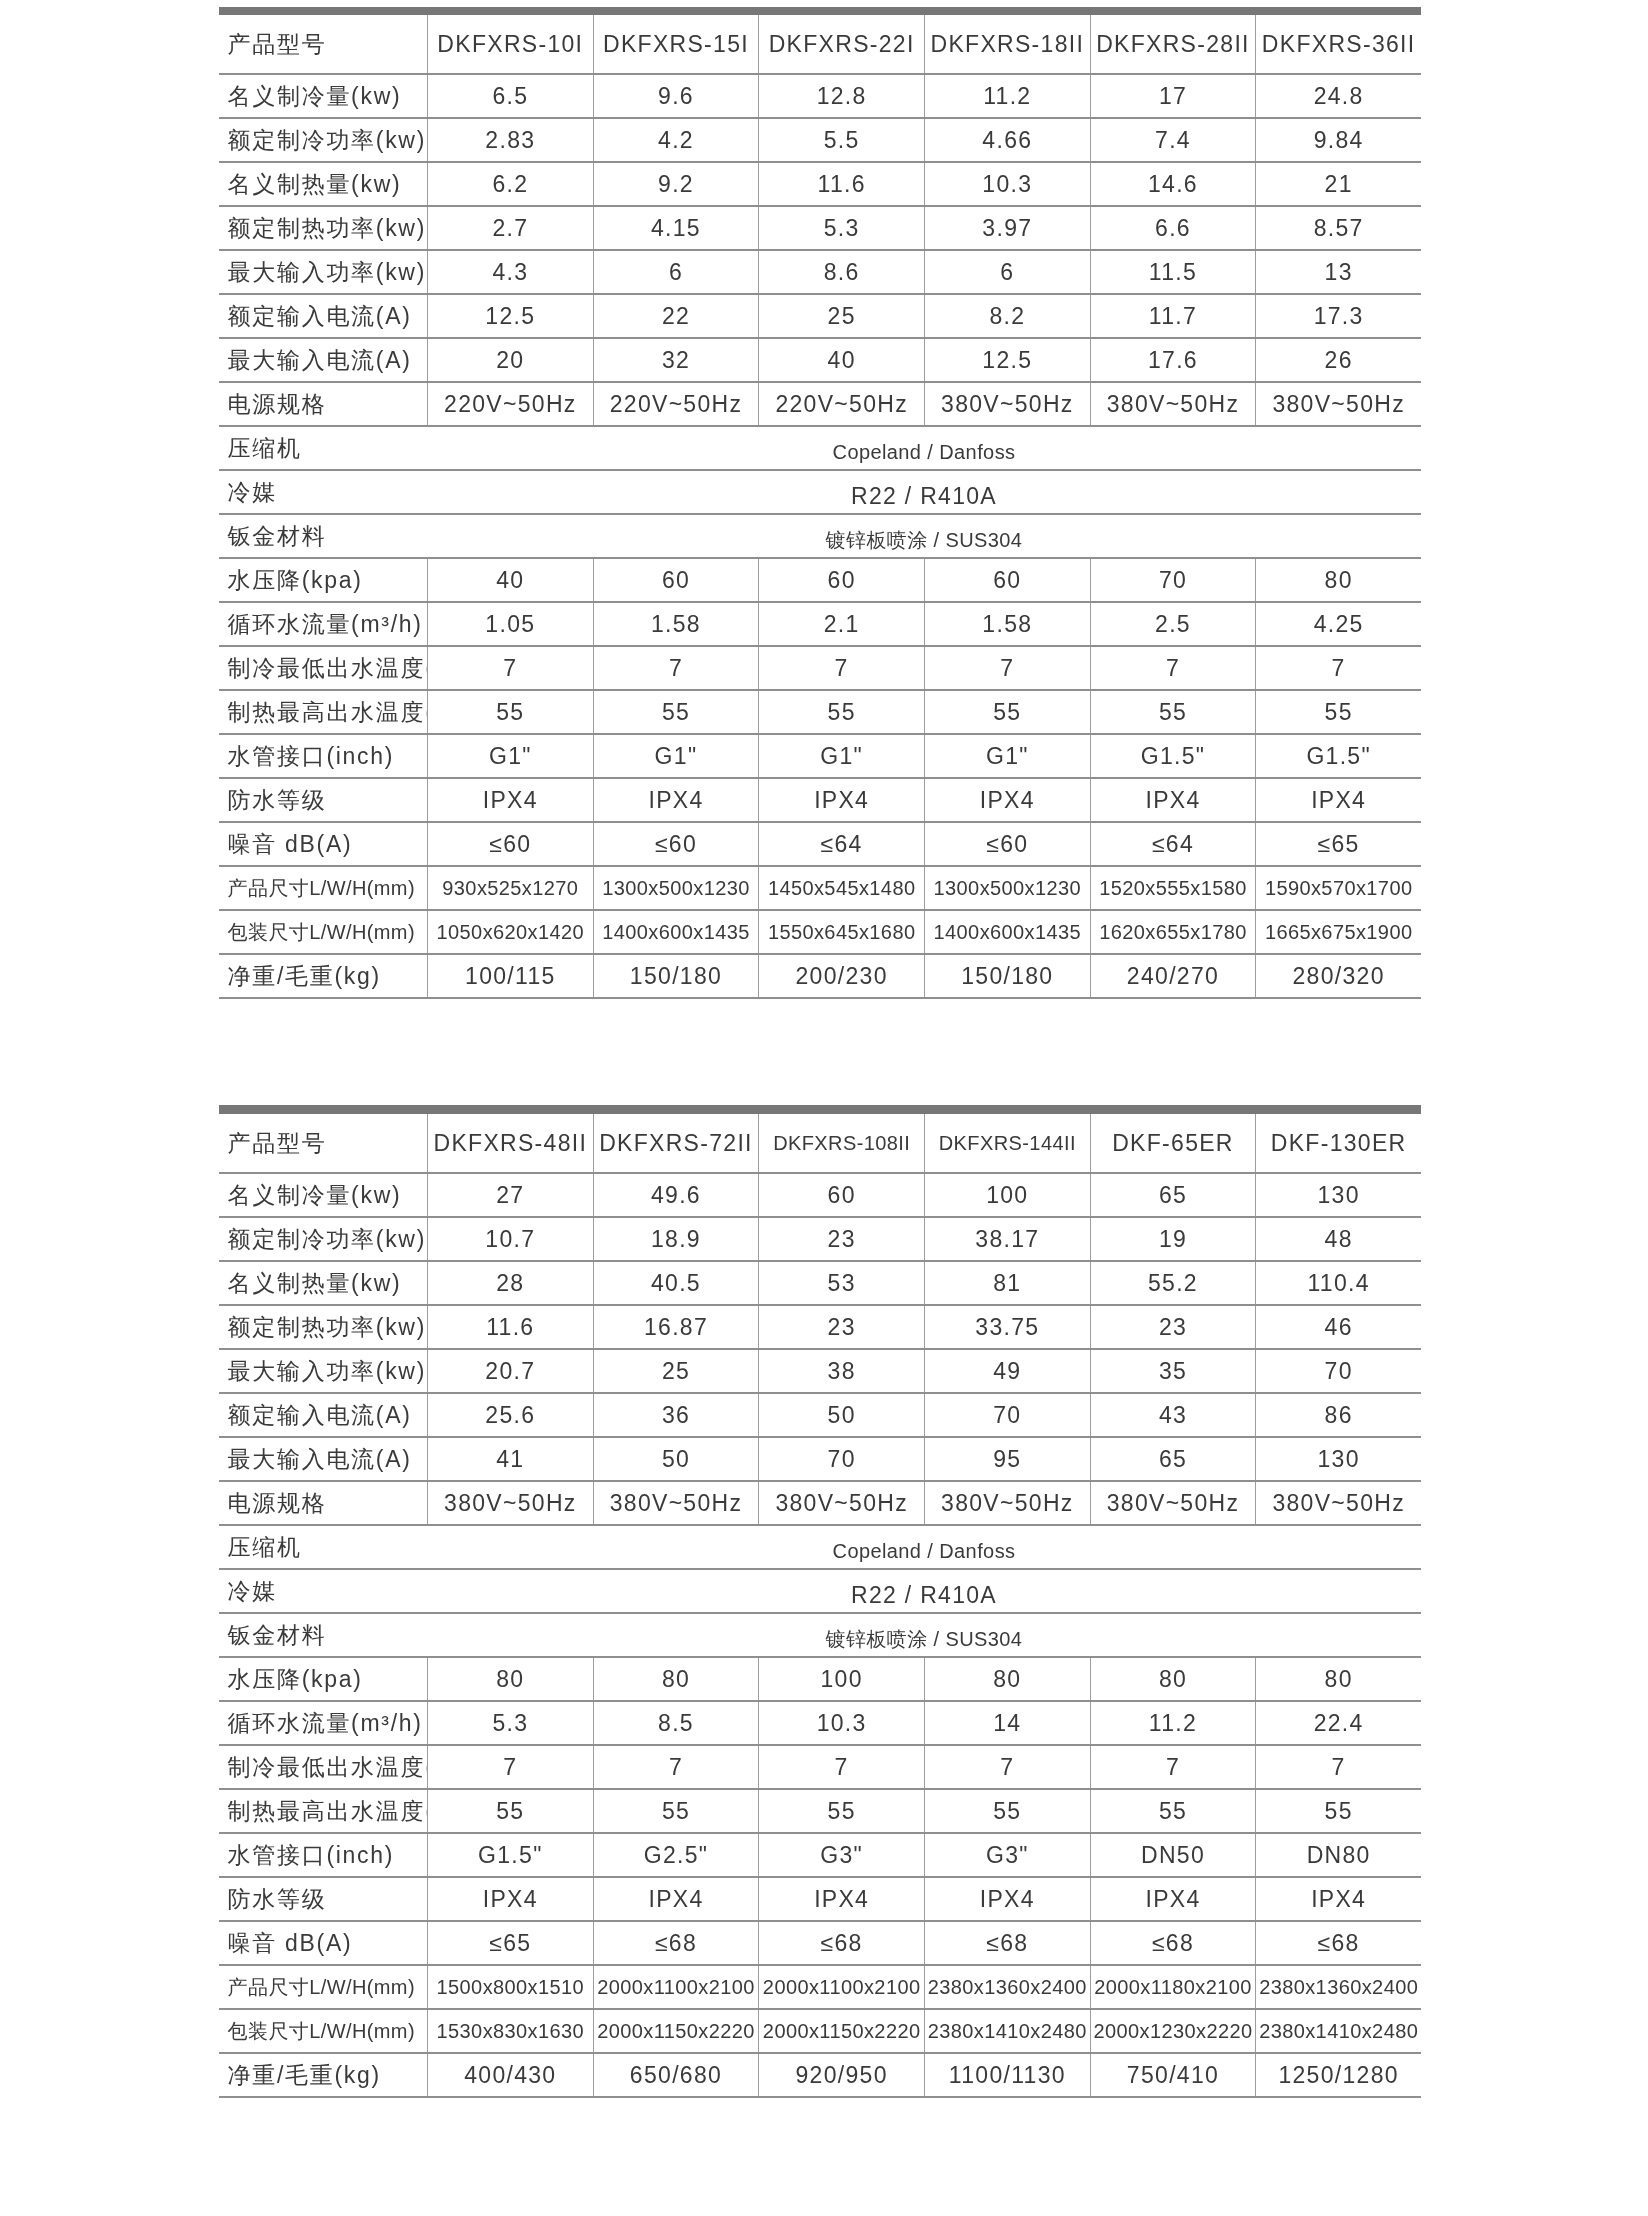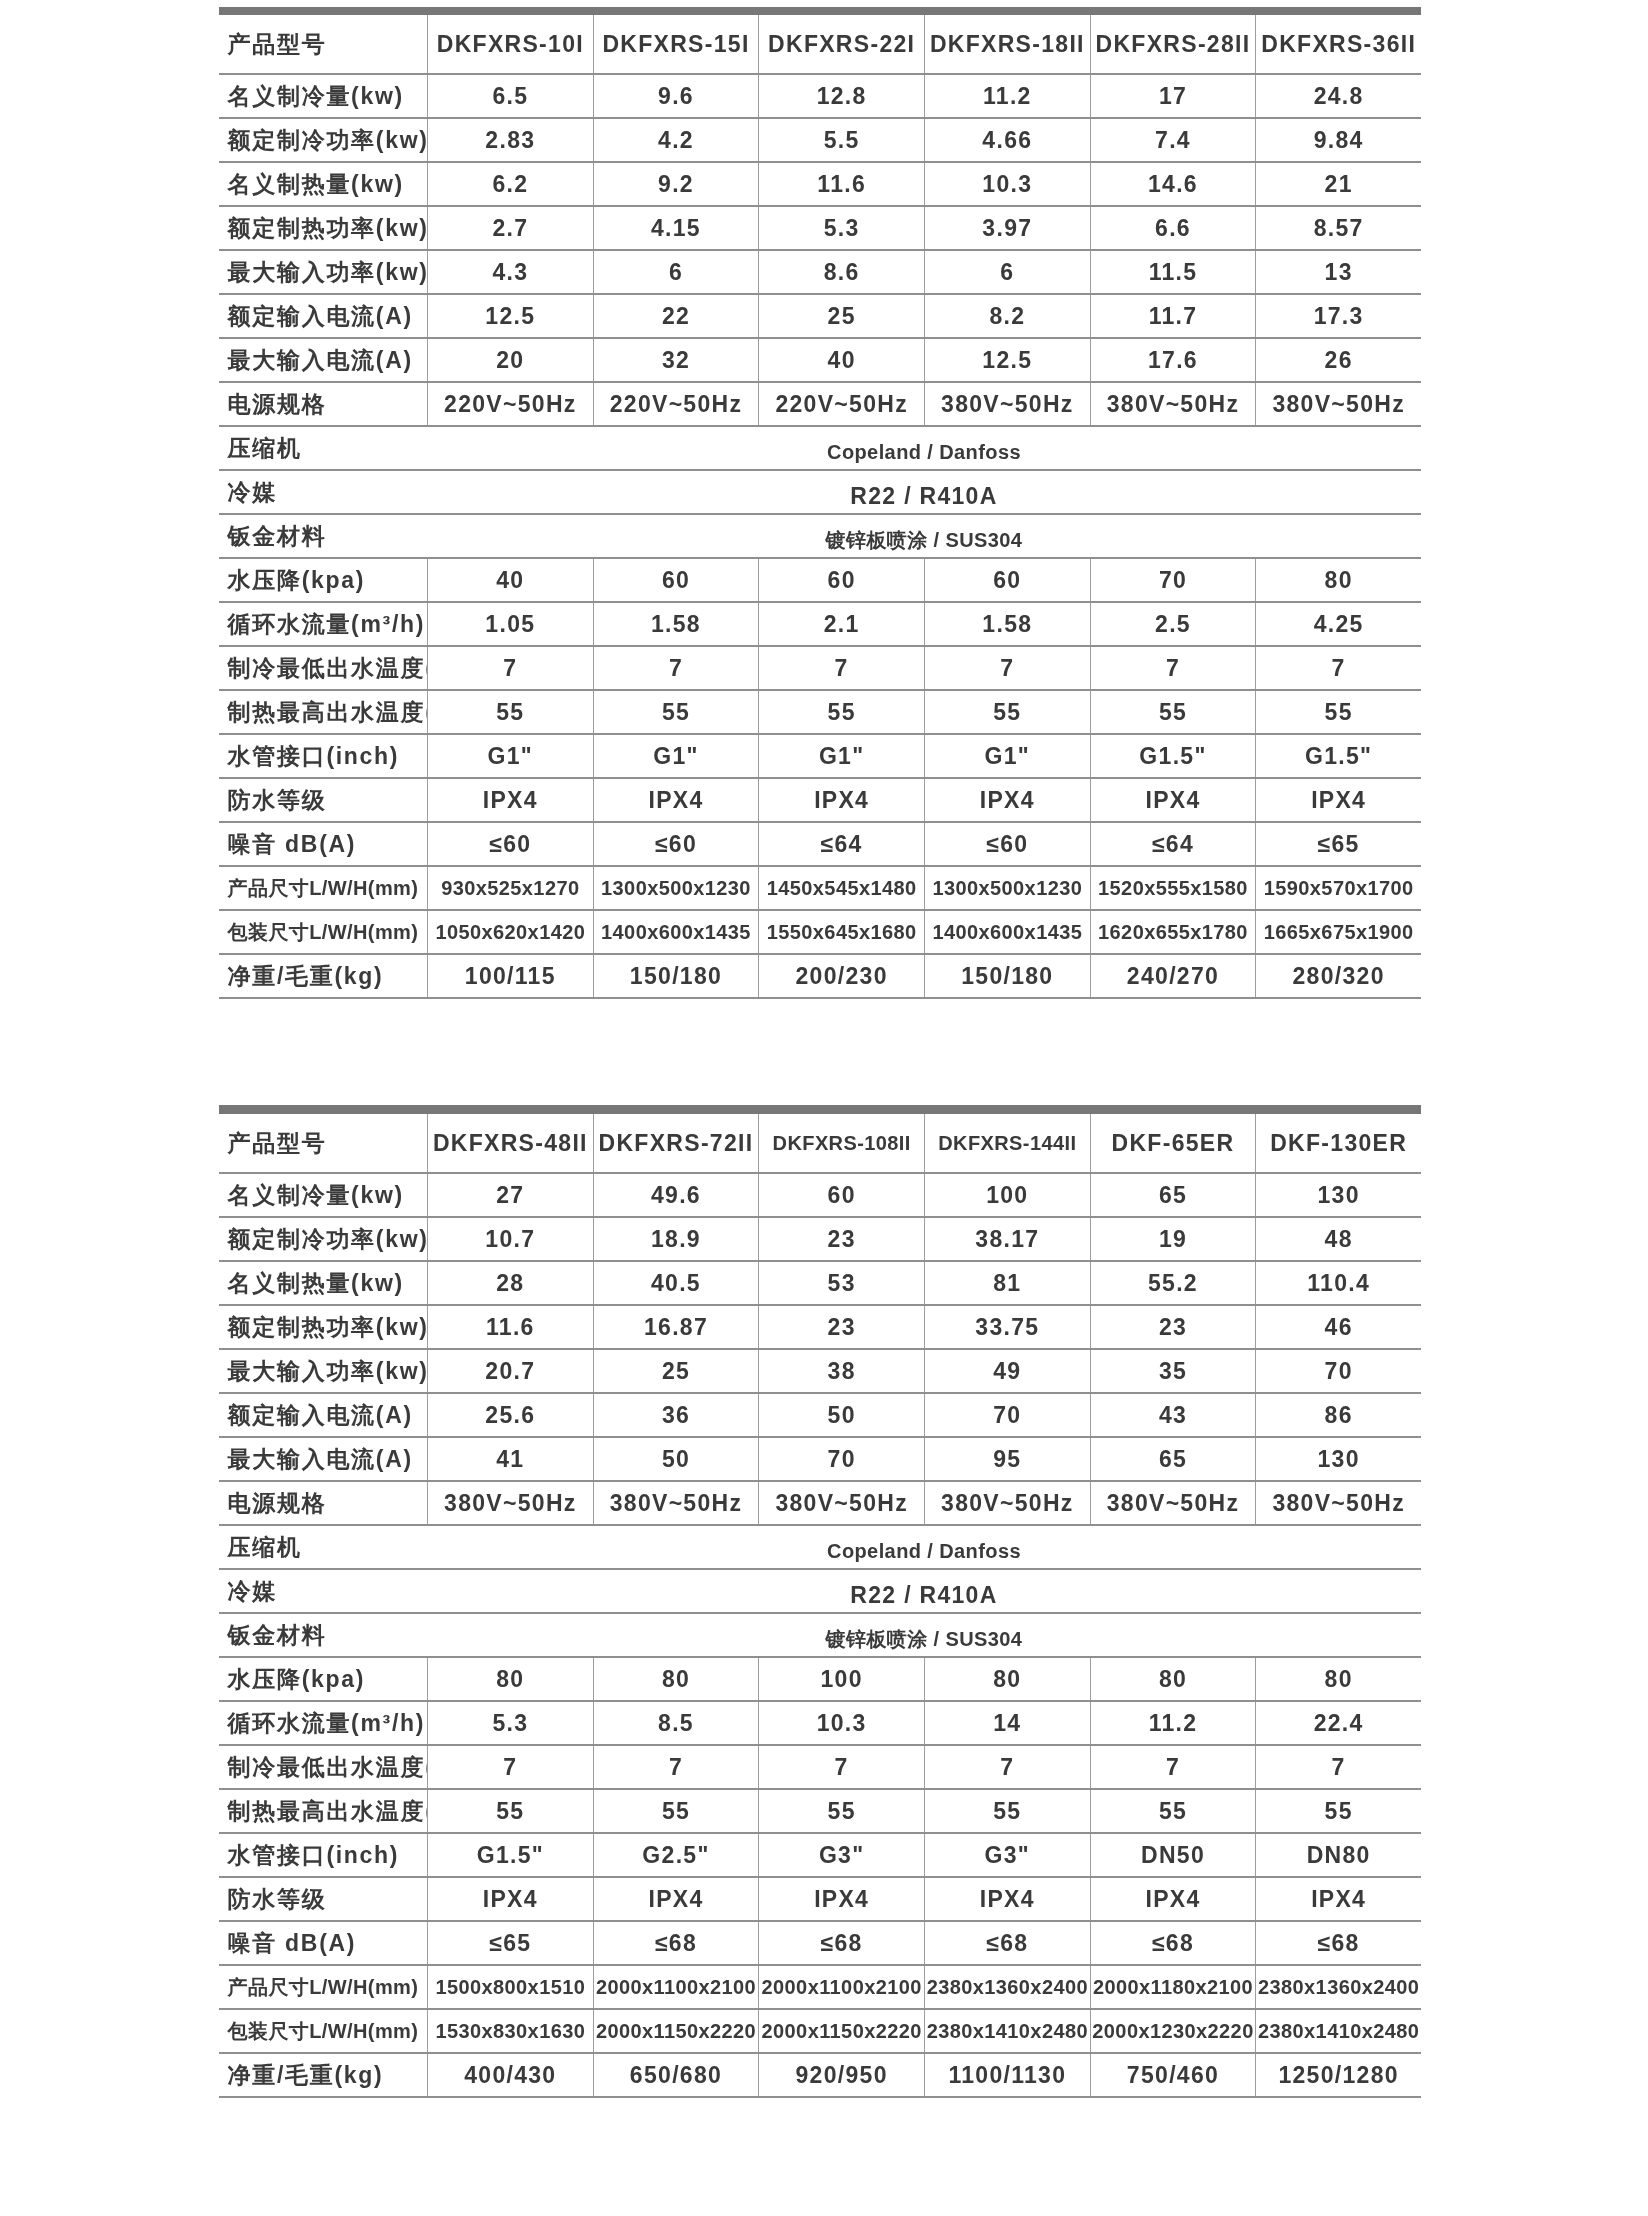--- a/index.html
+++ b/index.html
@@ -18,21 +18,20 @@
   }
   .sheet{position:absolute;left:219px;top:6.9px;width:1202px;}
   .spec-table{width:1202px;}
   .spec-table + .spec-table{margin-top:106px;}
   .top-bar{height:8.6px;background:var(--topbar);width:100%;}
   .row{
     display:grid;
     grid-template-columns:208px repeat(6,1fr);
     border-bottom:2.6px solid var(--hline);
     height:44px;
-    font-weight:bold;
   }
   .row.header{height:60px;}
   .row > div{
     display:flex;align-items:center;justify-content:center;
     font-size:23px;letter-spacing:1.3px;
     white-space:nowrap;overflow:hidden;
   }
   .row > .label-cell{
     justify-content:flex-start;
     padding-left:8.6px;
@@ -413,21 +412,21 @@
         <div class="value-cell long">2380x1410x2480</div>
         <div class="value-cell long">2000x1230x2220</div>
         <div class="value-cell long">2380x1410x2480</div>
       </div>
       <div class="row">
         <div class="label-cell">净重/毛重(kg)</div>
         <div class="value-cell">400/430</div>
         <div class="value-cell">650/680</div>
         <div class="value-cell">920/950</div>
         <div class="value-cell">1100/1130</div>
-        <div class="value-cell">750/460</div>
+        <div class="value-cell">750/410</div>
         <div class="value-cell">1250/1280</div>
       </div>
     </div>
 
   <div class="notes">
   </div>
 
 </div>
 
 

